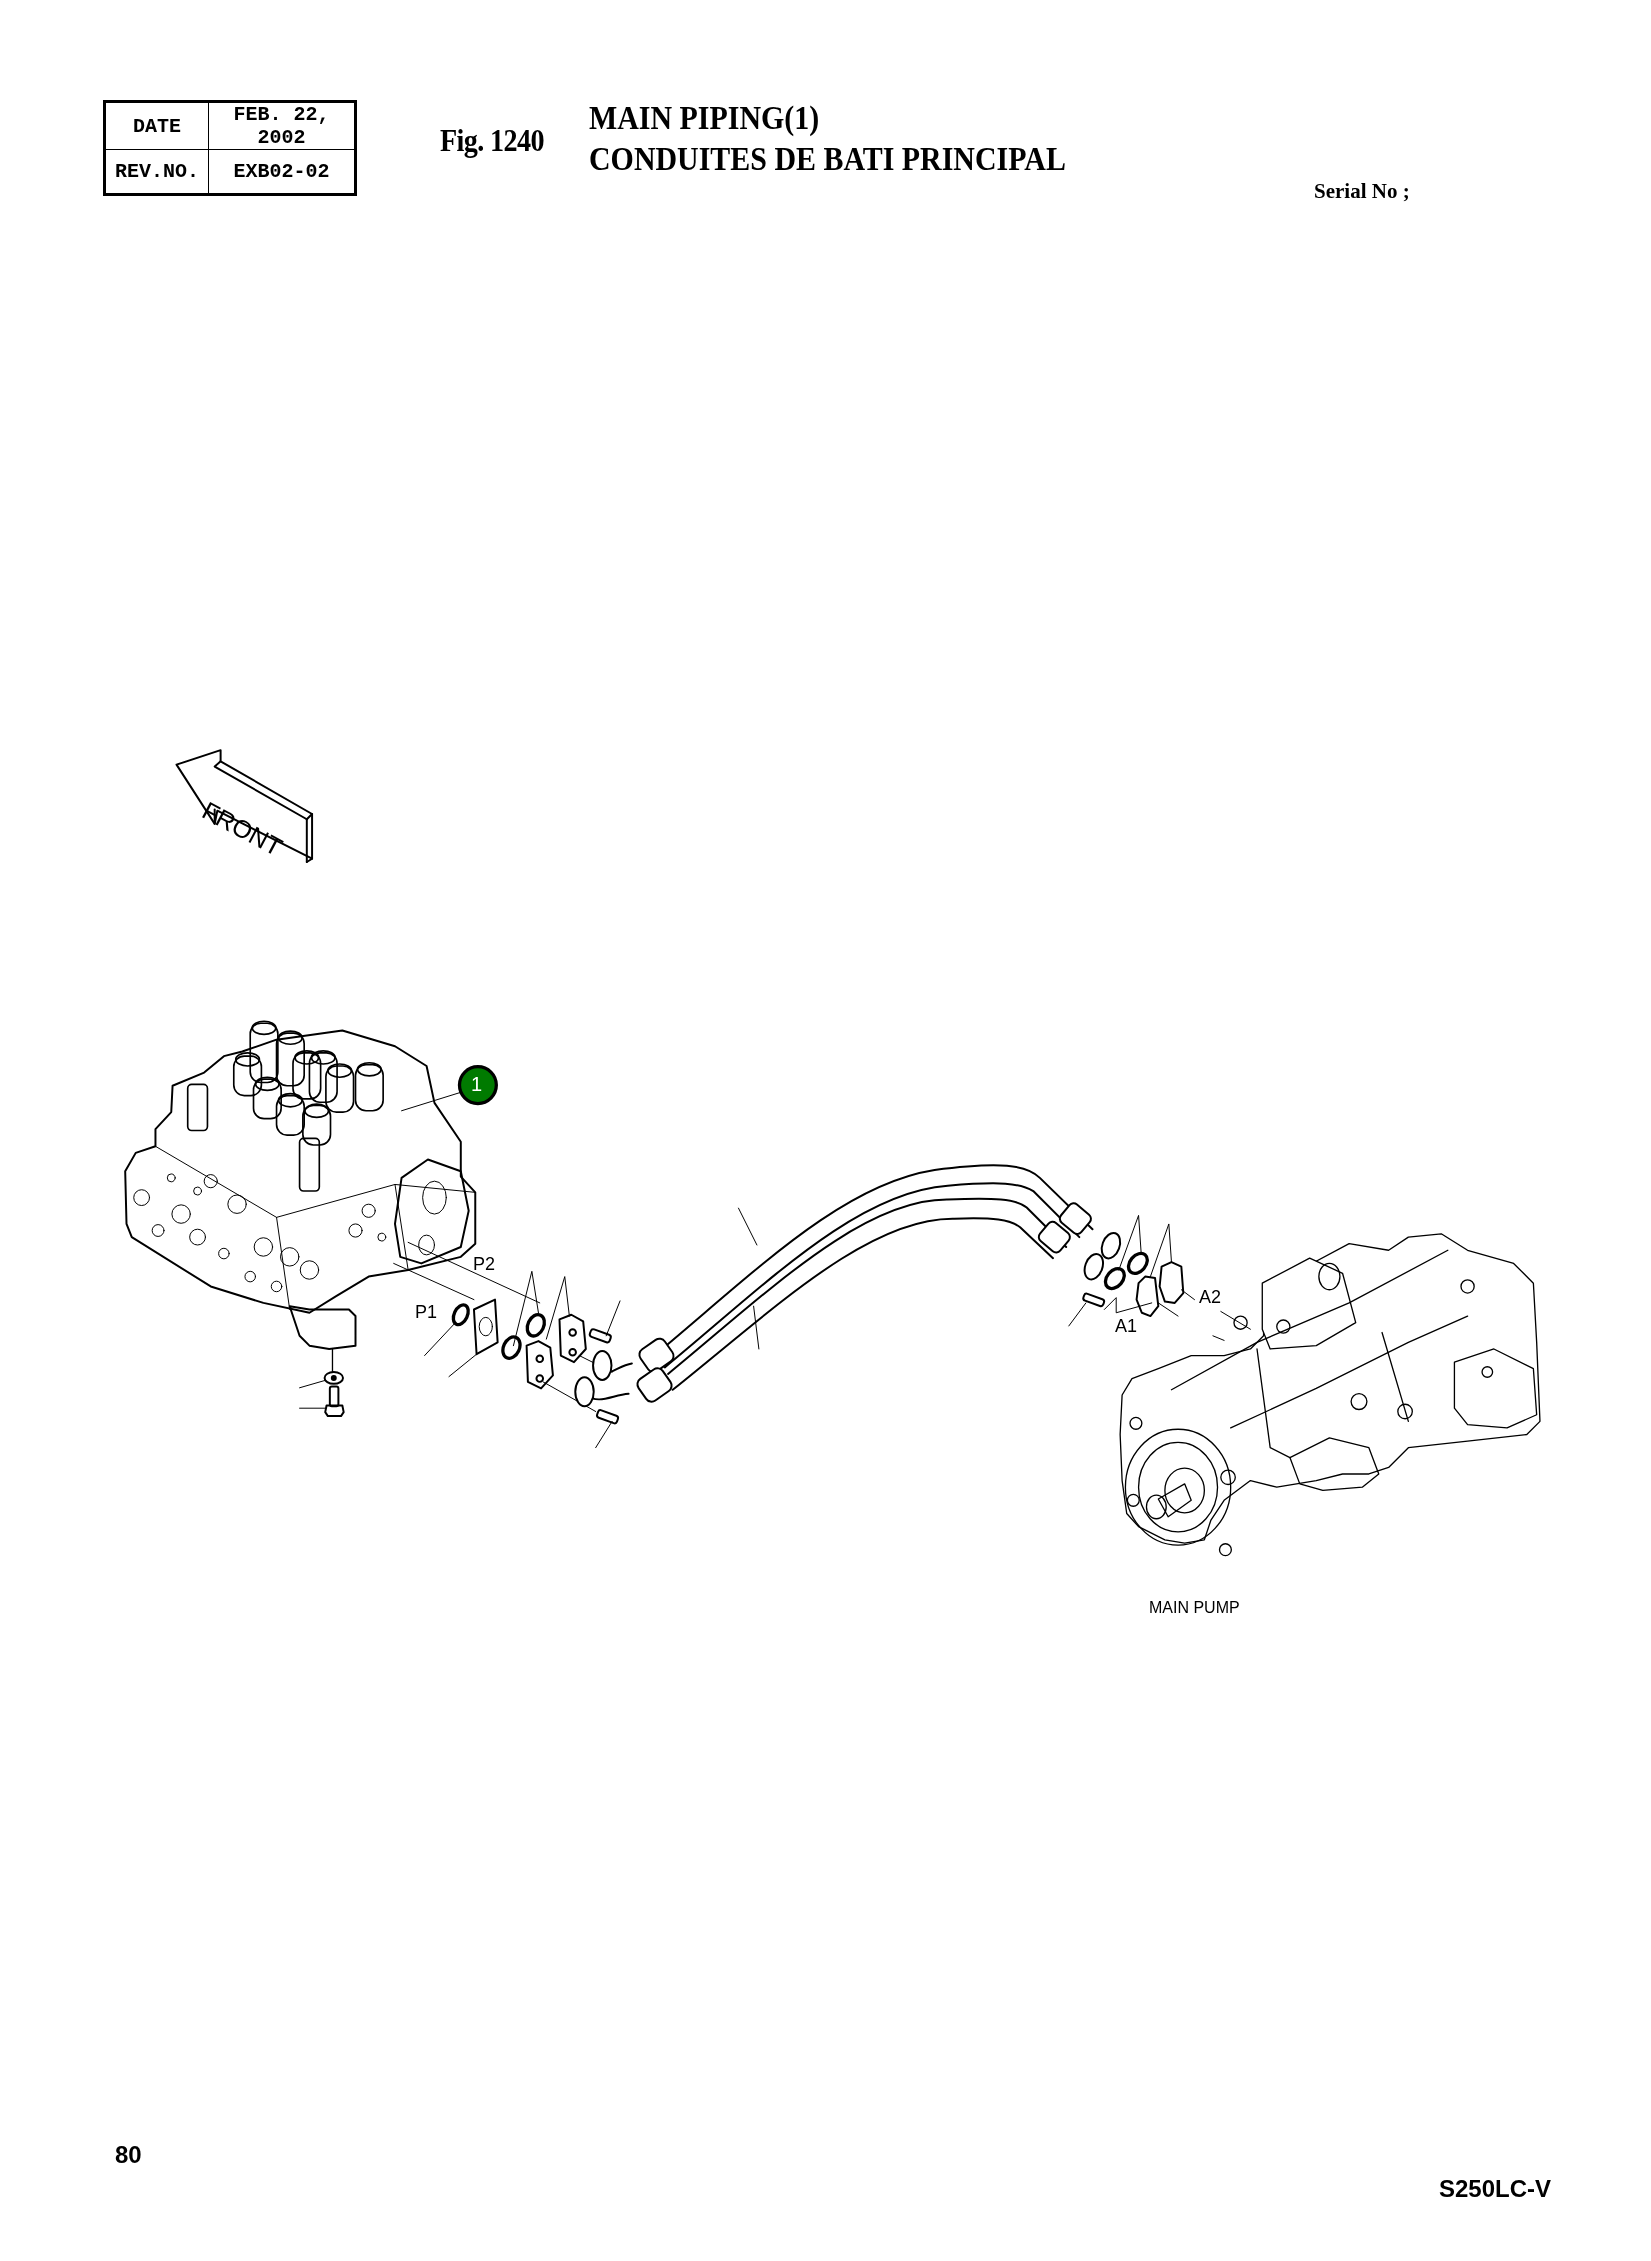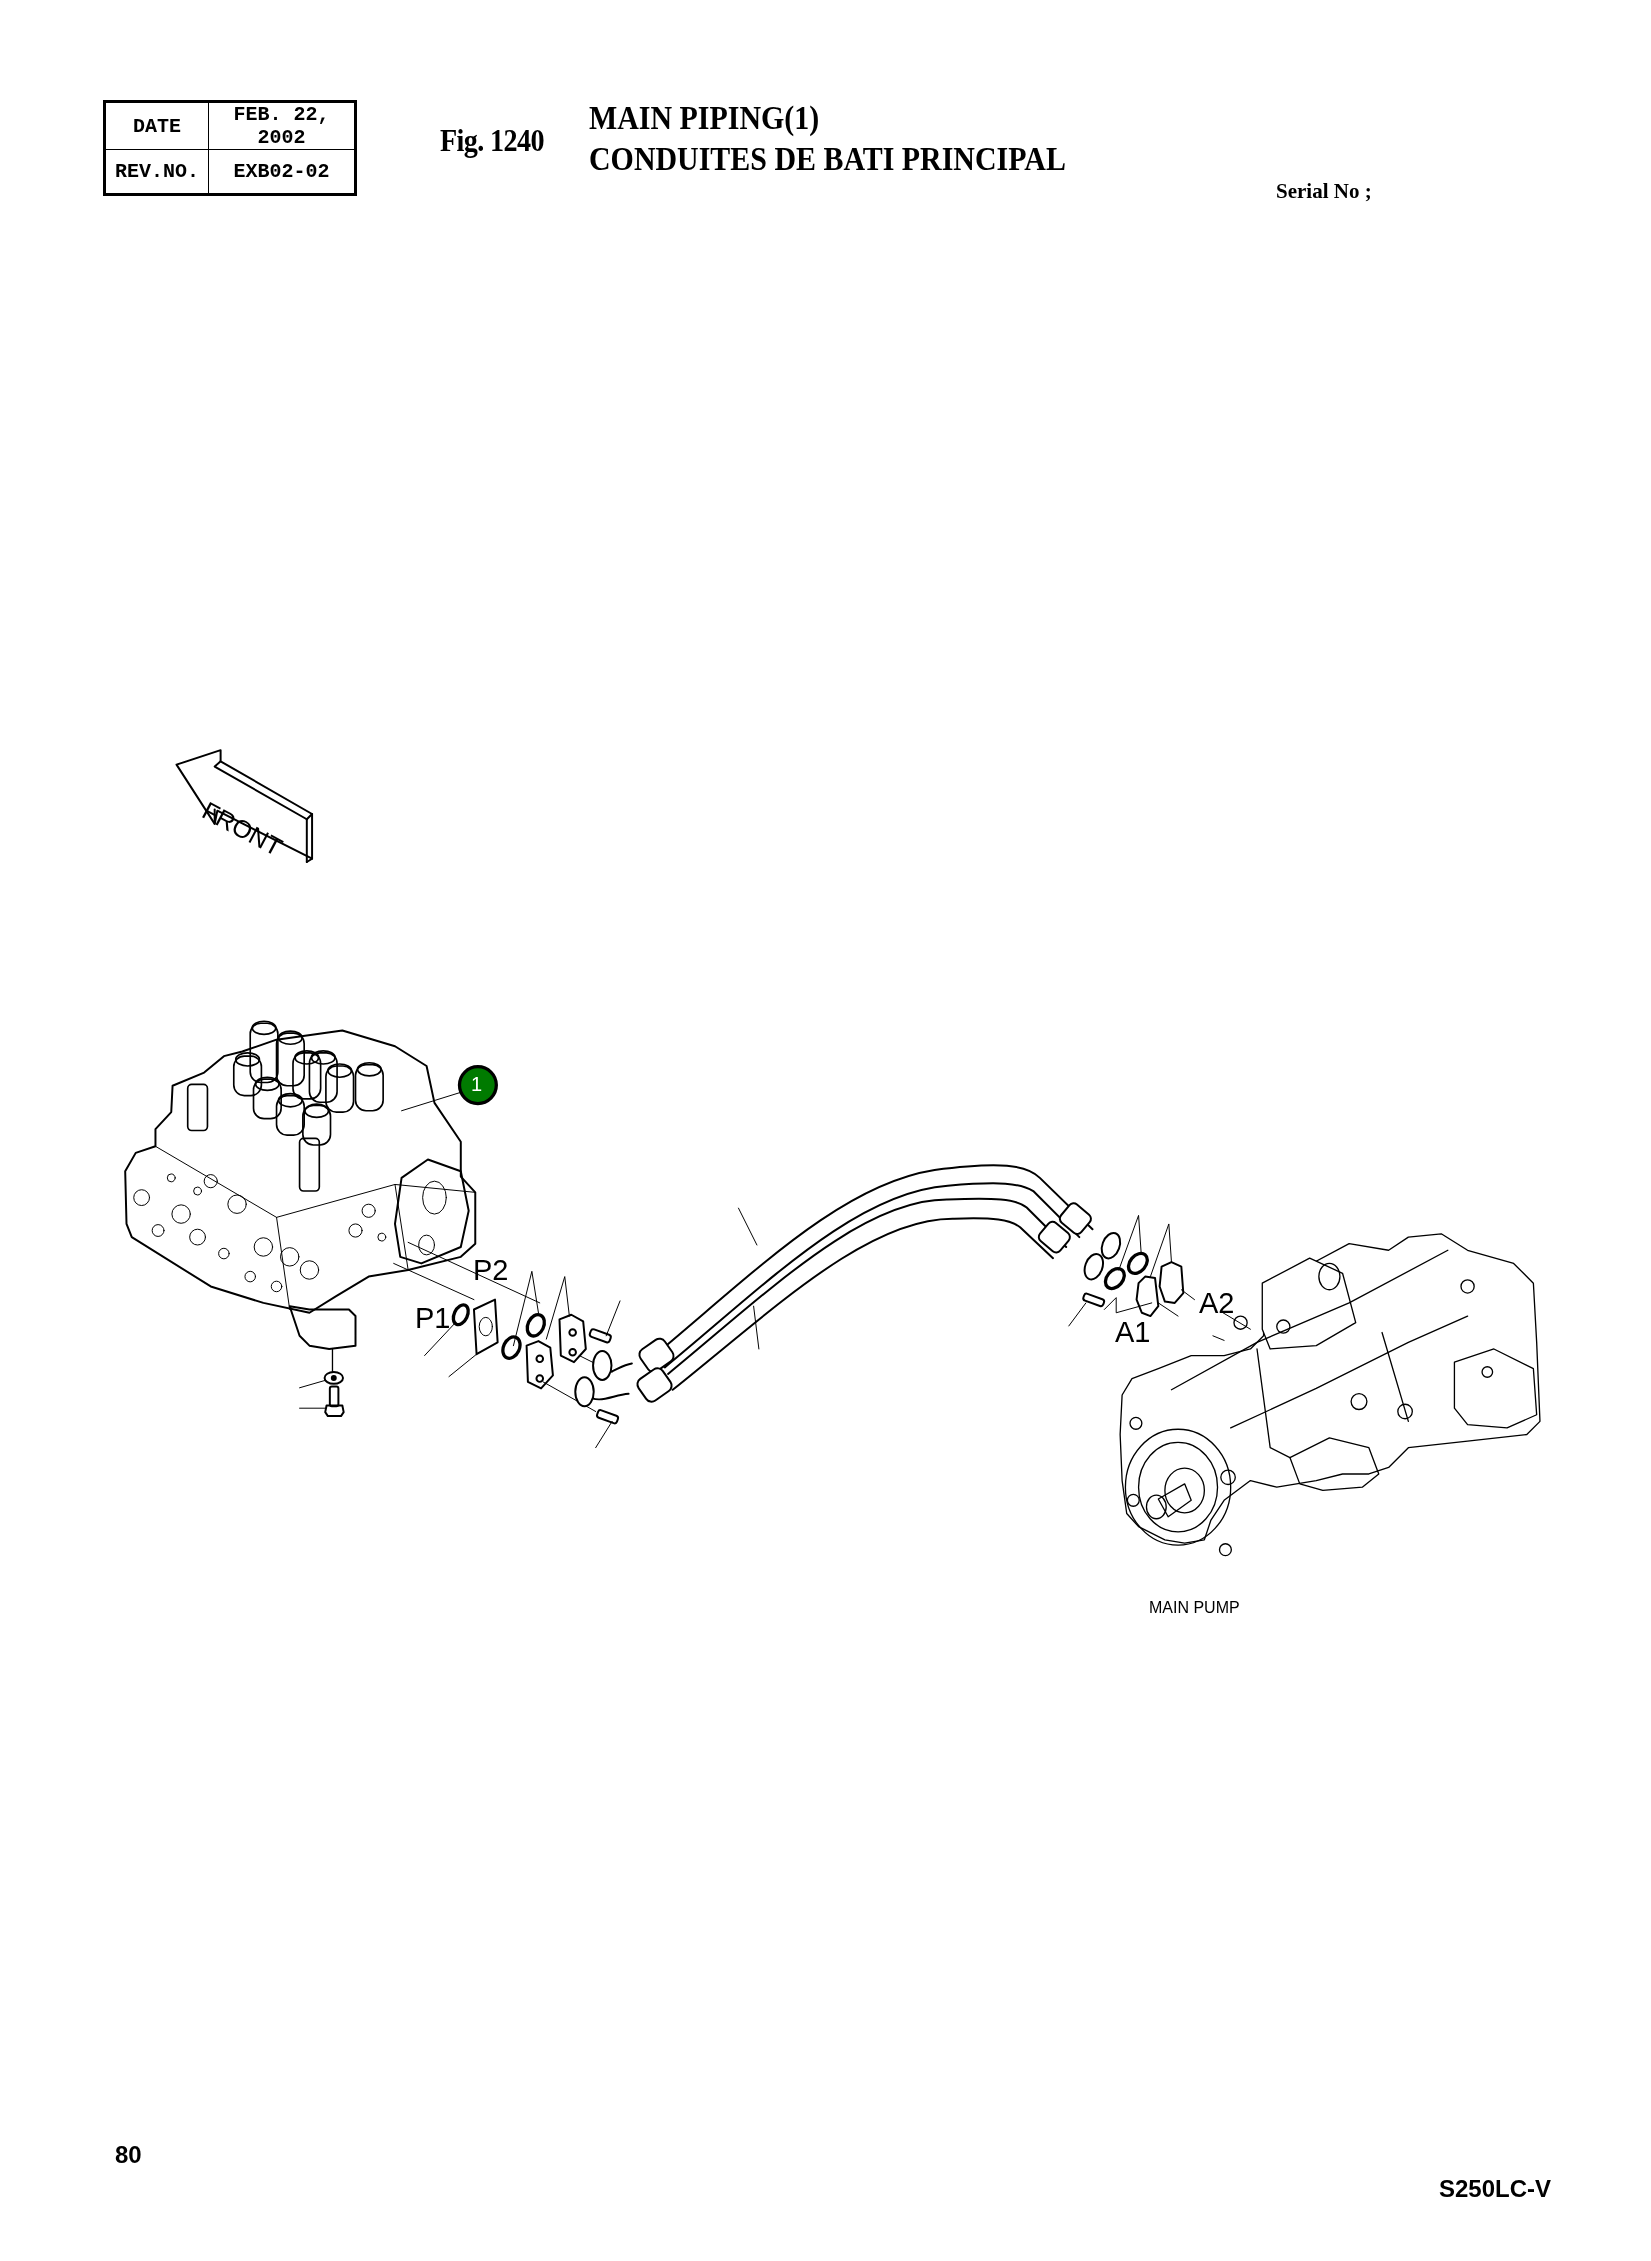--- a/index.html
+++ b/index.html
@@ -8,25 +8,25 @@
   .sans { font-family: "Liberation Sans", "DejaVu Sans", sans-serif; }
 
   .rev-table { position:absolute; left:103px; top:100px; width:254px; height:93px;
     border-collapse:collapse; border:3.3px solid #000;font-family:Liberation Mono, monospace; }
   .rev-table td { border:1.3px solid #000; text-align:center; font-size:20px; padding:0; height:43px; }
   .rev-table td.lbl { width:102px; }
 
   .fig-num { position:absolute; left:440px; top:122px; font-size:32px; letter-spacing:-0.7px; transform:scaleX(0.88); transform-origin:left top; }
   .title-1 { position:absolute; left:589px; top:99px; font-size:34px; transform:scaleX(0.88); transform-origin:left top; }
   .title-2 { position:absolute; left:589px; top:140px; font-size:34px; transform:scaleX(0.88); transform-origin:left top; }
-  .serial { position:absolute; left:1276px; top:179px; font-size:21px;text-align:center; }
+  .serial { position:absolute; left:1314px; top:179px; font-size:21px;text-align:center; }
 
   .drawing { position:absolute; left:0; top:0; width:1652px; height:2261px; }
 
-  .lbl-txt { position:absolute; font-size:29px; }
+  .lbl-txt { position:absolute; font-size:18px; }
   .front-lbl { position:absolute; font-size:25px; }
 
   .footer-page { position:absolute; left:115px; top:2141px; font-size:24px; font-weight:bold; }
   .footer-model { position:absolute; left:1439px; top:2141px; font-size:24px; font-weight:bold;margin-top:34px; }
 </style>
 </head>
 <body>
 
 <table class="rev-table serif">
   <tbody>

